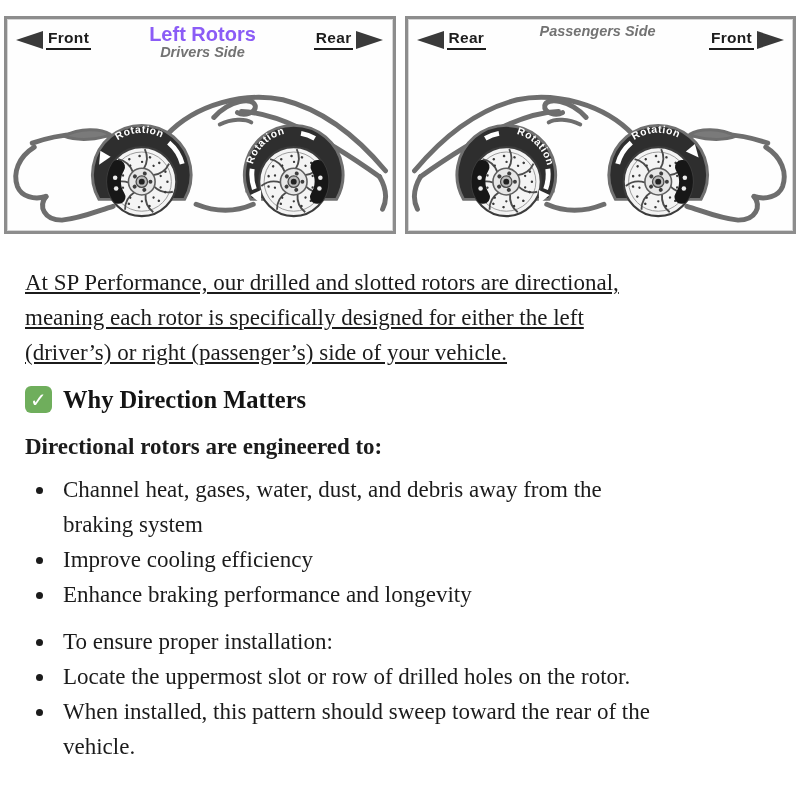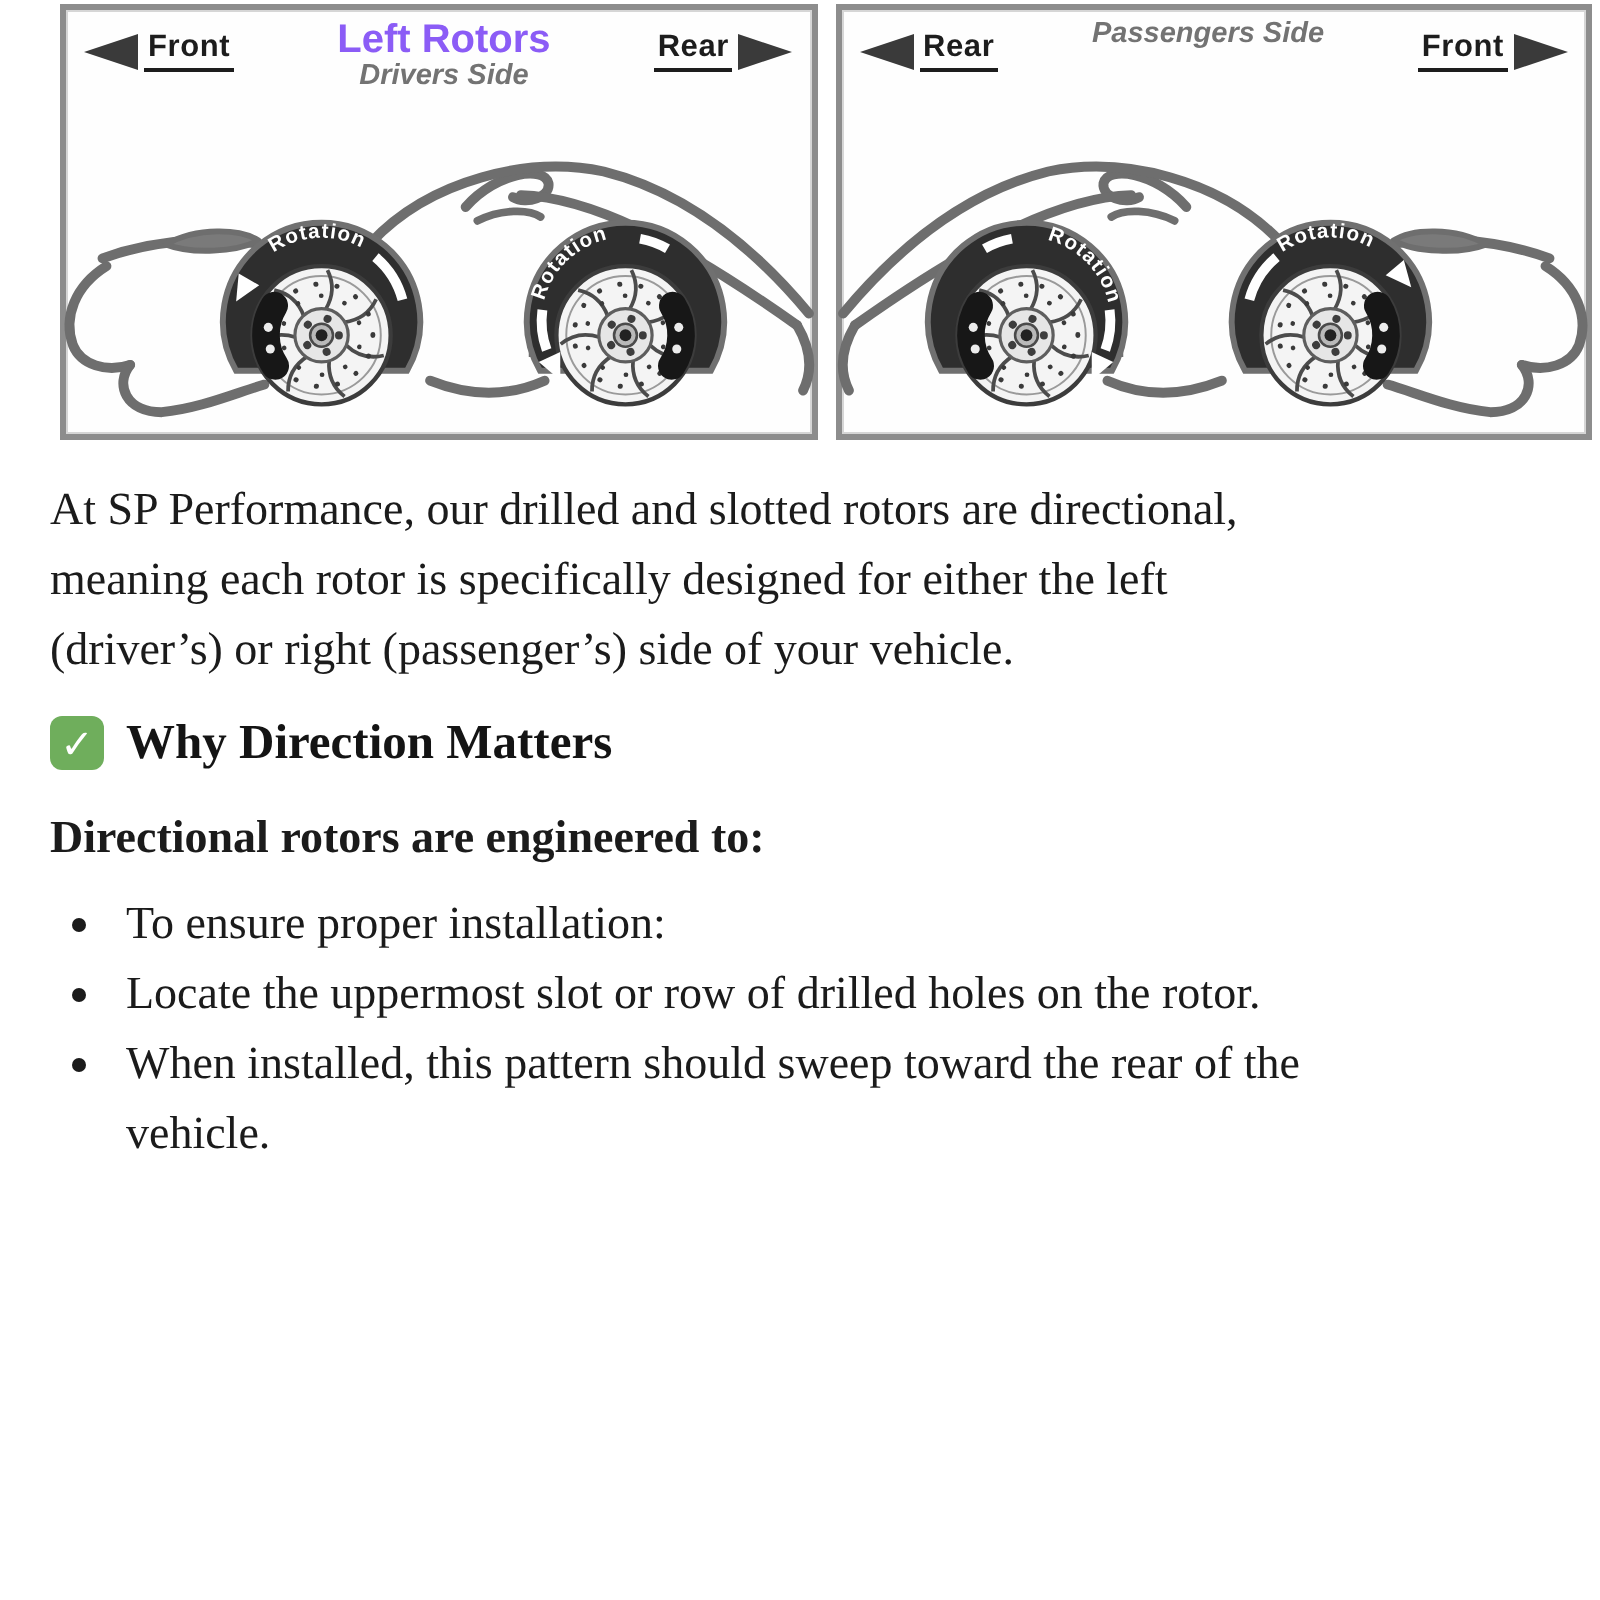--- a/index.html
+++ b/index.html
@@ -1,35 +1,35 @@
 <!DOCTYPE html>
 <html><head>
 <meta charset="utf-8">
 <style>
   html,body{margin:0;padding:0;width:800px;height:800px;overflow:hidden;background:#fff;}
   .page{width:800px;height:800px;font-family:"Liberation Serif",serif;color:#1b1b1b;}
 
   
-  .diagram{display:flex;gap:9px;padding:2px 4px;margin-left:26px;}
+  .diagram{display:flex;gap:9px;padding:16px 4px;}
   .panel{position:relative;flex:1;height:212px;border:3px solid #8d8d8d;background:#fefefe;box-shadow:inset 0 0 0 1px #d6d6d6;}
   .panel-head{display:flex;justify-content:space-between;align-items:flex-start;padding:5px 9px 0;}
   .dir{display:flex;align-items:center;gap:3px;font:bold 15.5px "Liberation Sans",sans-serif;color:#1d1d1d;margin-top:5px;}
   .dir .lbl{border-bottom:2.5px solid #1d1d1d;padding:0 2px 1px;letter-spacing:.3px;}
   .tri{width:0;height:0;border-top:9px solid transparent;border-bottom:9px solid transparent;}
   .tri-left{border-right:27px solid #3a3a3a;}
   .tri-right{border-left:27px solid #3a3a3a;}
   .panel-title{text-align:center;font-family:"Liberation Sans",sans-serif;line-height:1.05;}
   .panel-title .t{font-size:20px;font-weight:bold;color:#8b5cf6;}
   .panel-title .s{font-size:14.5px;font-weight:bold;font-style:italic;color:#737373;}
   svg.car{position:absolute;left:50%;transform:translateX(-50%);bottom:3px;width:380px;height:148px;display:block;}
   .rot{font:bold 10.5px "Liberation Sans",sans-serif;fill:#fff;letter-spacing:.6px;}
 
   
   .article{padding:15px 26px 0 25px;font-size:23px;line-height:35px;}
-  .intro{margin:0 0 13px;white-space:pre-line;}
+  .intro{margin:0 0 13px;white-space:pre-line;text-decoration:underline;}
   .head{display:flex;align-items:center;gap:11px;font-size:24.5px;line-height:33px;margin:13px 0;color:#141414;}
   .head.normal{font-weight:normal;color:#1f1f1f;margin:15px 0 12px;}
   .check{width:27px;height:27px;background:#6fae5c;border-radius:6px;display:inline-flex;align-items:center;justify-content:center;color:#fff;font:bold 20px/1 "DejaVu Sans",sans-serif;flex:none;}
   .mag{flex:none;display:block;}
   .lead{margin:0 0 8px;font-weight:bold;}
   ul{margin:0 0 12px;padding-left:31px;}
   li{padding-left:7px;white-space:pre-line;}
 </style>
 </head>
 <body>
@@ -177,20 +177,26 @@
 
     <h2 class="head">
       <span class="check">
           <span>✓</span>
         </span>
       <span>Why Direction Matters</span>
     </h2>
 
     <p class="lead">Directional rotors are engineered to:</p>
 
+    <ul>
+      <li>Channel heat, gases, water, dust, and debris away from the
+braking system</li>
+      <li>Improve cooling efficiency</li>
+      <li>Enhance braking performance and longevity</li>
+    </ul>
 
 
     <ul>
       <li>To ensure proper installation:</li>
       <li>Locate the uppermost slot or row of drilled holes on the rotor.</li>
       <li>When installed, this pattern should sweep toward the rear of the
 vehicle.</li>
     </ul>
   </div>
 </div>

